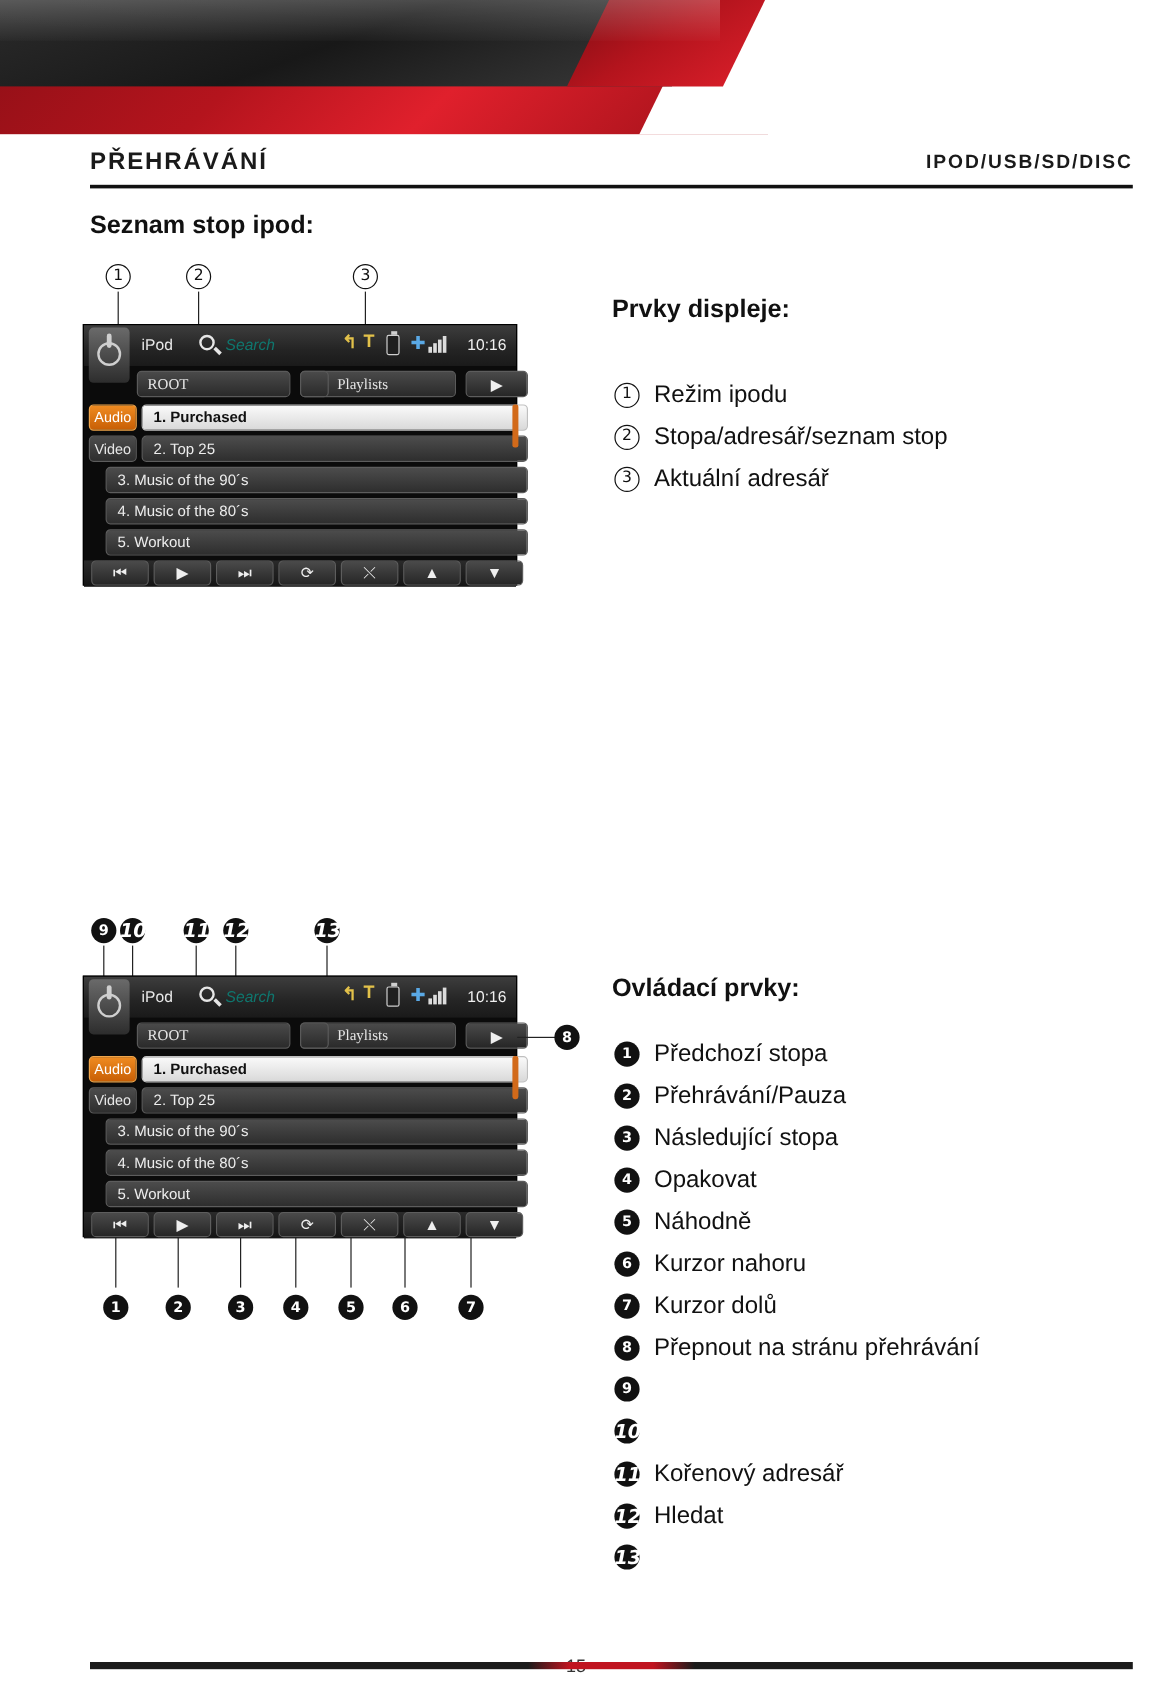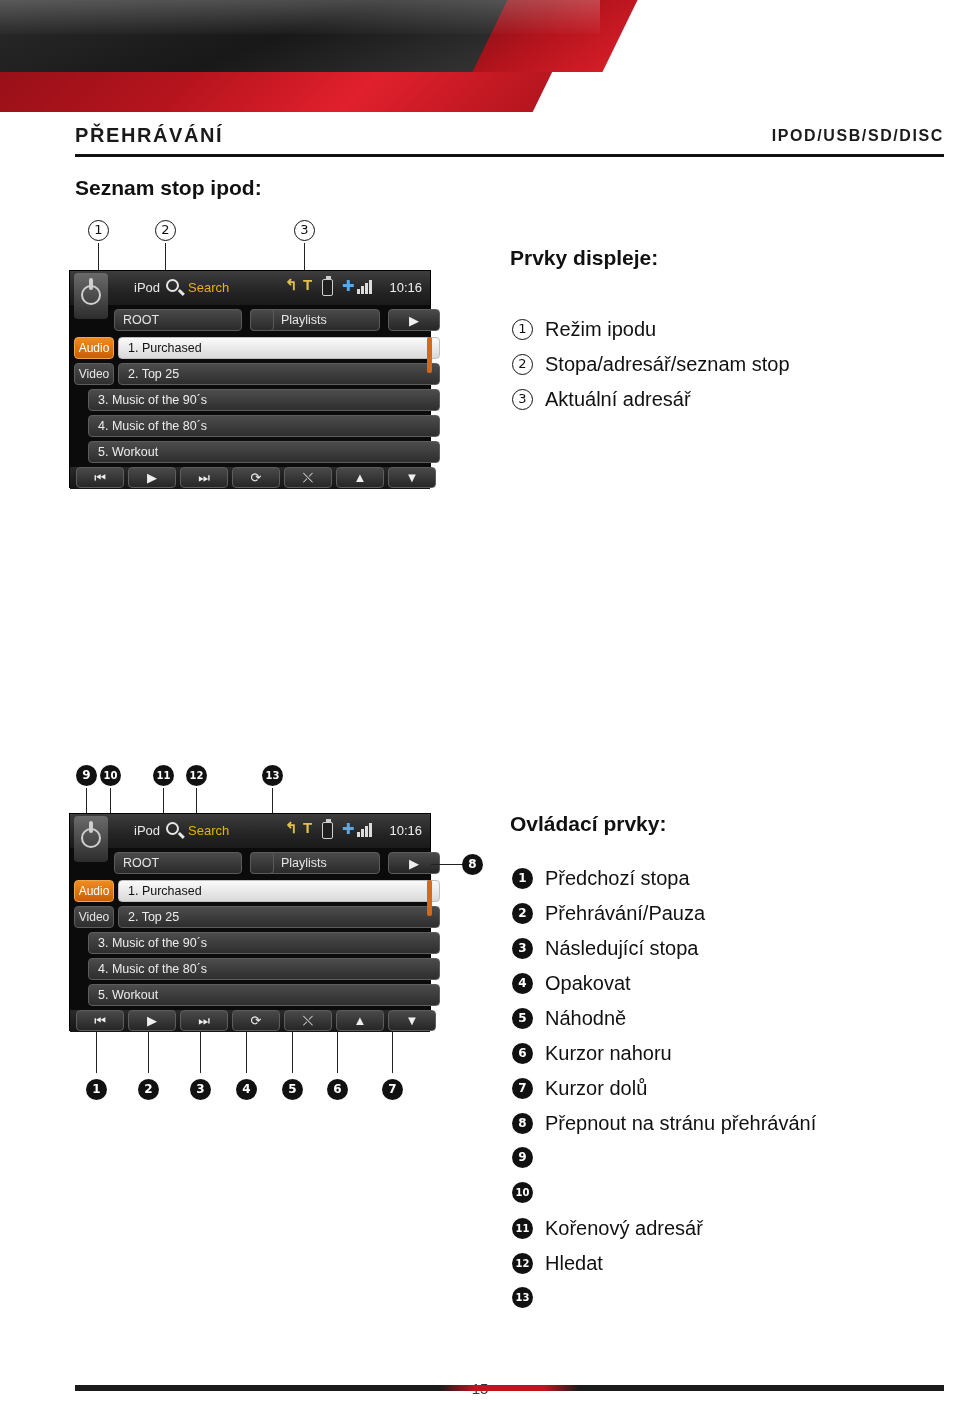--- a/index.html
+++ b/index.html
@@ -121,21 +121,21 @@
     width: 21px; height: 21px;
     background: #111;
     color: #fff;
     border-radius: 50%;
     text-align: center;
     line-height: 21px;
     font-size: 12px;
     font-weight: bold;
     font-family: "DejaVu Sans", sans-serif;
   }
-  .cnum-f.wide { font-size: 10px; }
+  .cnum-f.wide { font-size: 16px; font-style: italic; }
 
   
   .device {
     position: absolute;
     background: #0b0b0b;
     border: 1px solid #000;
   }
   .dev-top {
     position: absolute;
     left: 0; top: 0;
@@ -161,26 +161,26 @@
     left: 15px; top: 5px;
     width: 4px; height: 12px;
     background: #cfcfcf;
     border-radius: 2px;
   }
   .dev-label {
     position: absolute;
     color: #e8e8e8;
     font-size: 13px;
     font-family: "Liberation Sans", sans-serif;
-    margin-left: 16px;
   }
   .dev-search {
     position: absolute;
-    color: #eab308;
+    color: #0f766e;
     font-size: 13px;
+    font-style: italic;
   }
   .mag {
     position: absolute;
     width: 13px; height: 13px;
     border: 2px solid #e6e6e6;
     border-radius: 50%;
   }
   .mag::after {
     content:"";
     position: absolute;
@@ -230,36 +230,37 @@
   .pill {
     position: absolute;
     background: linear-gradient(180deg,#4a4a4a,#2a2a2a);
     border: 1px solid #5a5a5a;
     border-radius: 4px;
     color: #e6e6e6;
     font-size: 12.5px;
     display: flex;
     align-items: center;
     padding-left: 8px;
+    font-family: Liberation Serif, serif;
   }
   .listrow {
     position: absolute;
     background: linear-gradient(180deg,#4c4c4c,#2e2e2e);
     border: 1px solid #5d5d5d;
     border-radius: 4px;
     color: #ededed;
     font-size: 12.5px;
     display: flex;
     align-items: center;
     padding-left: 9px;
   }
   .listrow.first {
     background: linear-gradient(180deg,#fafafa,#d9d9d9);
     color: #111;
-    font-weight: normal;
+    font-weight: bold;
     border: 1px solid #bfbfbf;
   }
   .sidebtn {
     position: absolute;
     border-radius: 4px;
     font-size: 12px;
     display: flex;
     align-items: center;
     justify-content: center;
     border: 1px solid #5d5d5d;

